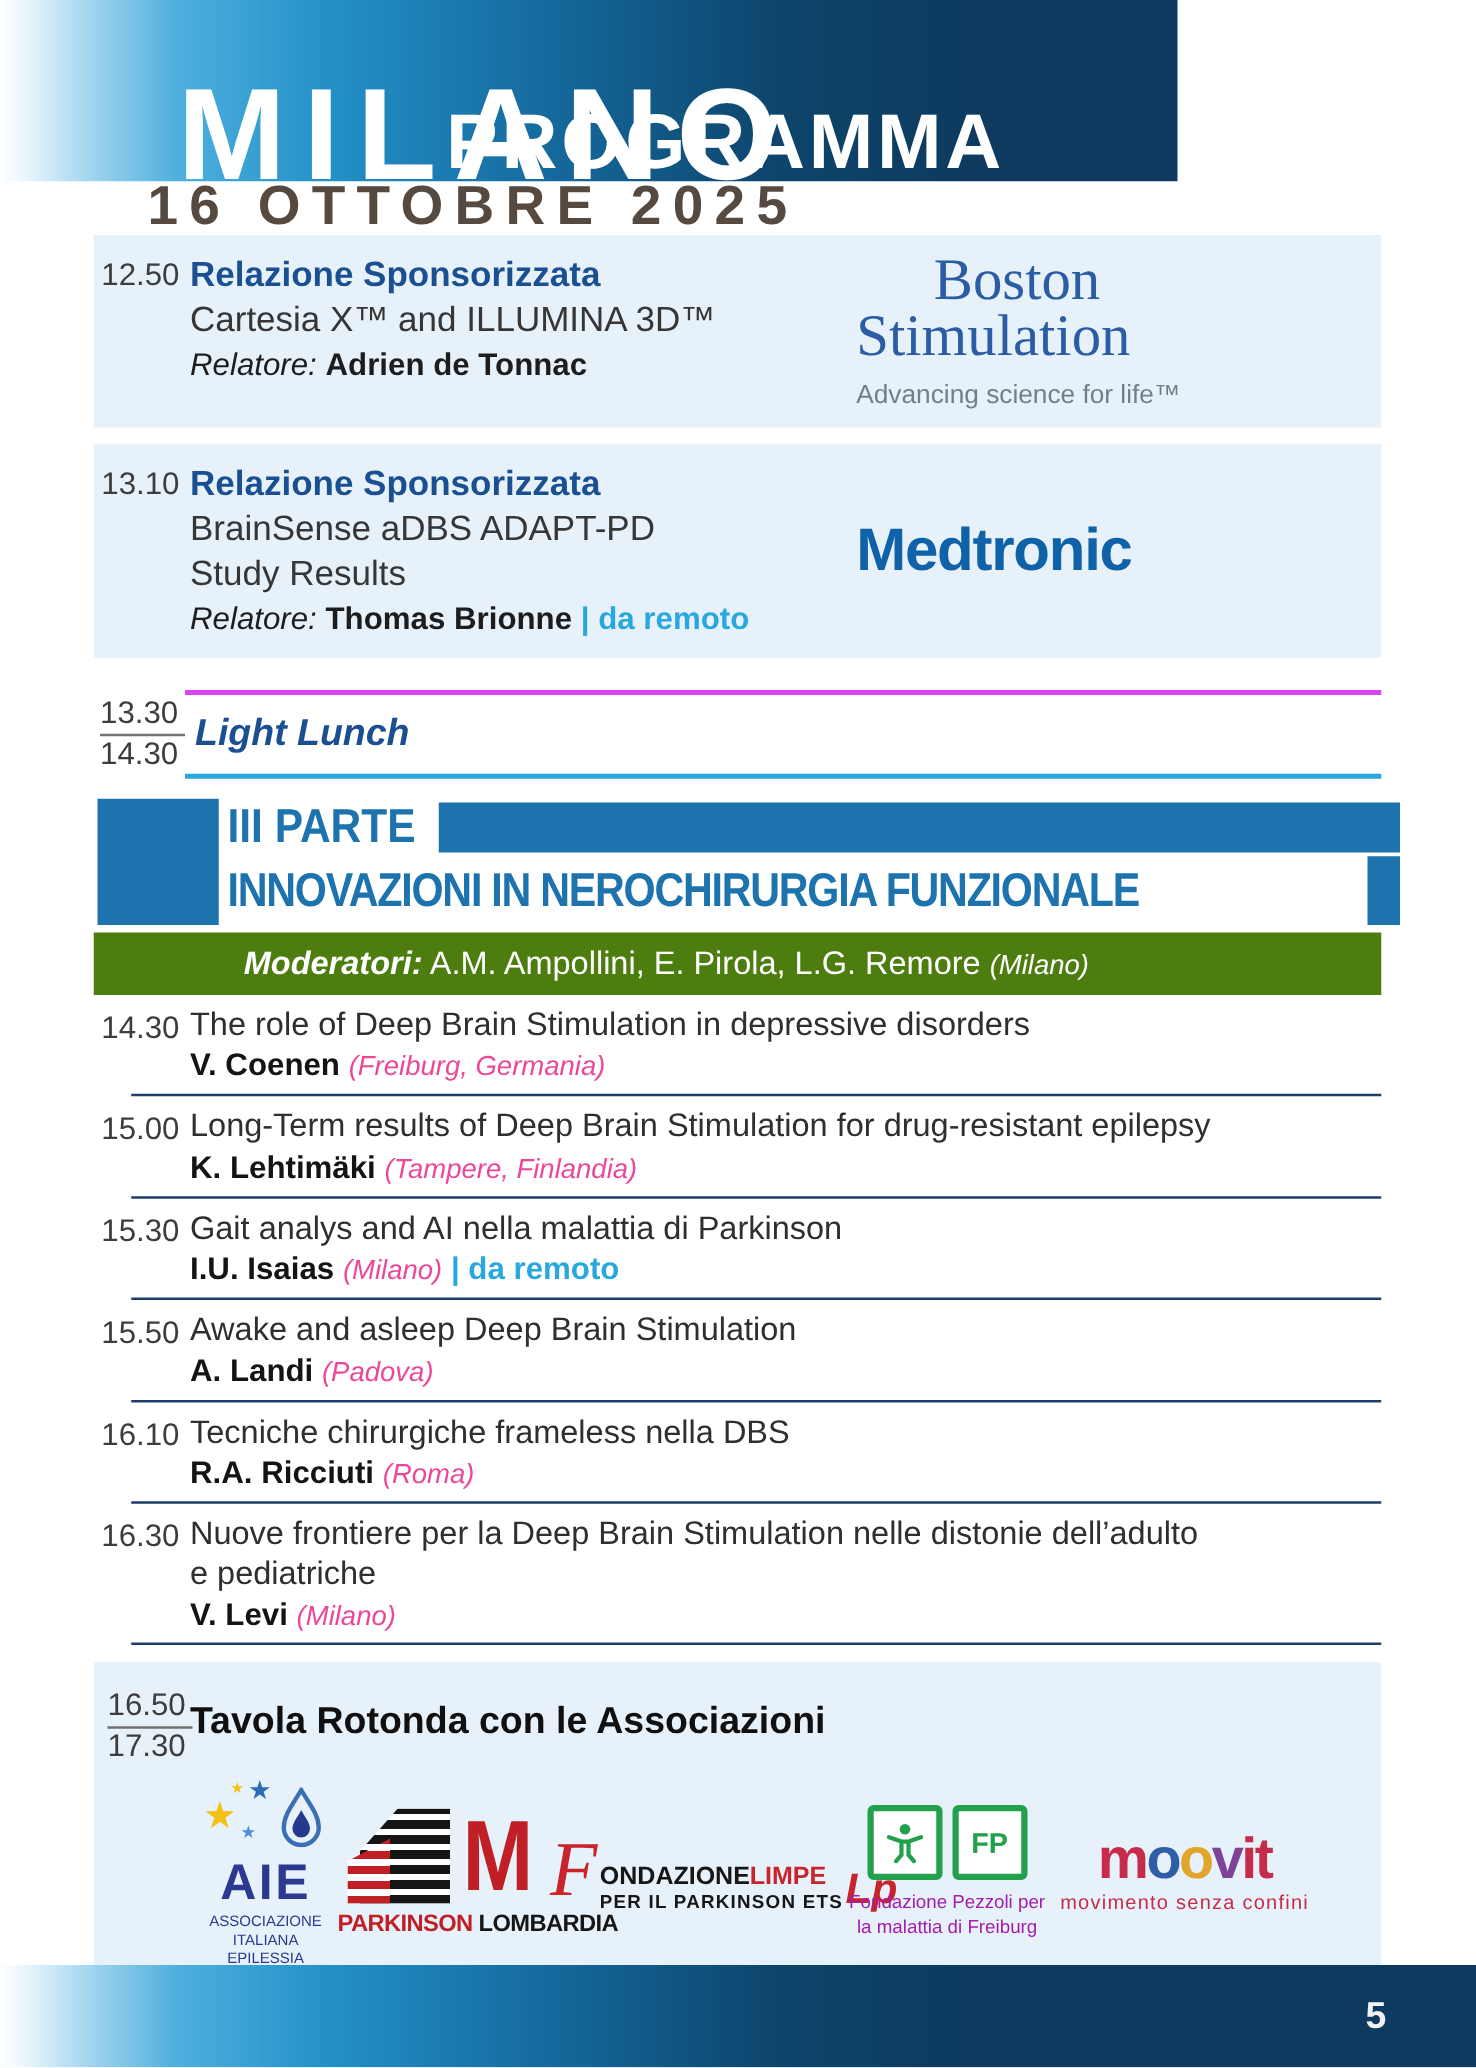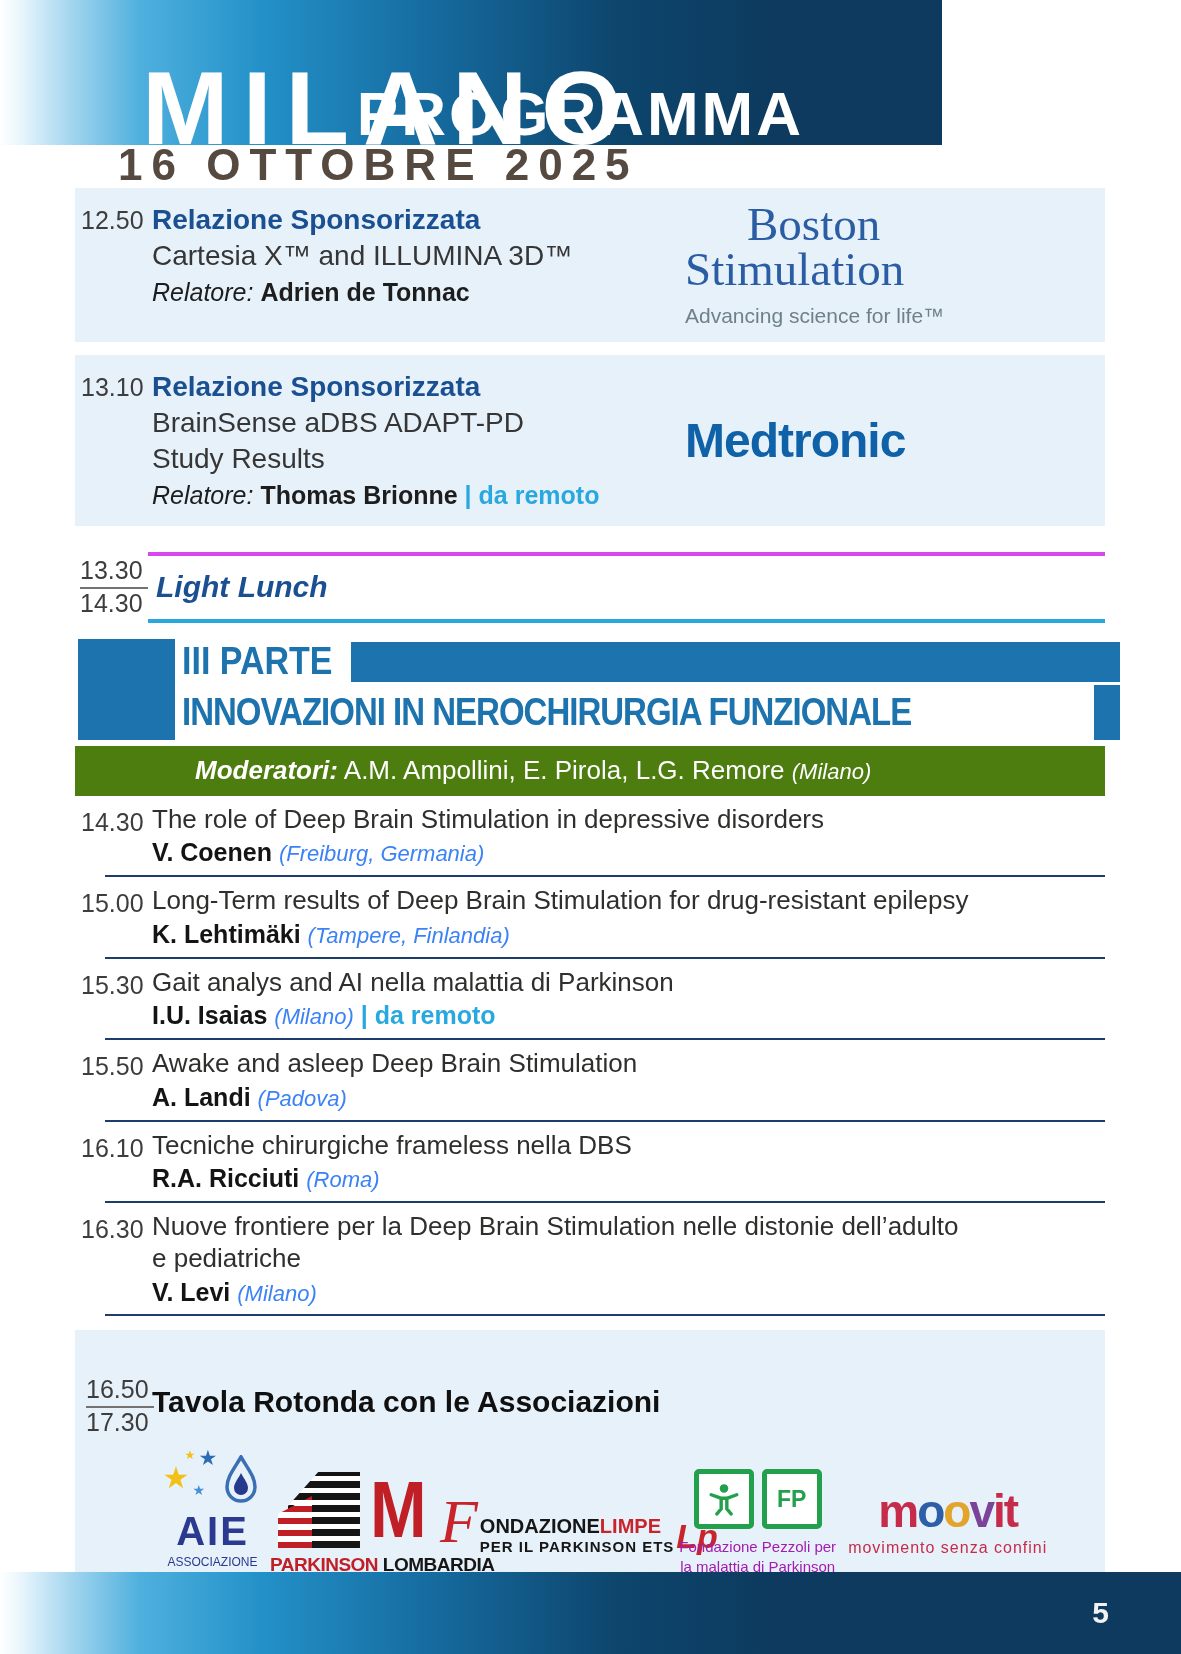--- a/index.html
+++ b/index.html
@@ -61,26 +61,26 @@
   
   .mods{margin-top:6px;background:#4d7c0f;color:#fff;padding:9px 0 10px 120px;font-size:26px;}
   .mlabel{font-weight:700;font-style:italic;}
   .mplace{font-style:italic;font-size:22px;}
 
   
   .trow{display:flex;padding:8px 0 8px 6px;}
   .ttitle{font-size:26px;color:#2f2f2e;line-height:1.22;}
   .tspeaker{margin-top:3px;font-size:25px;line-height:1.15;}
   .sname{font-weight:700;color:#141414;}
-  .aff{font-style:italic;font-size:22px;color:#3b82f6;}
+  .aff{font-style:italic;font-size:22px;color:#ec4899;}
   .tsep{border-top:2px solid #1d3d6d;margin-left:30px;width:1000px;}
 
   
   .rt{margin-top:14px;background:#e7f1fa;padding:14px 0 20px;}
-  .rt-head{position:relative;min-height:66px;margin-top:25px;}
+  .rt-head{position:relative;min-height:66px;}
   .rt .time-frac{position:absolute;left:11px;top:6px;}
   .rt-title{margin-left:77px;font-size:30px;font-weight:700;color:#101010;padding-top:16px;}
   .rt-logos{display:flex;align-items:center;justify-content:space-between;padding:12px 55px 0 80px;}
 
   
   .logo-aie{width:118px;text-align:center;}
   .aie-art{position:relative;height:64px;width:100px;margin:0 auto;}
   .star{position:absolute;line-height:1;}
   .star::before{content:"★";}
   .st1{left:0;top:16px;font-size:30px;color:#f3c016;}
@@ -358,21 +358,21 @@
                 <circle cx="12" cy="4.5" r="3" fill="#23a04b"></circle>
                 <path d="M3 9 L10 11.5 L10 19 L7 22.5 M14 11.5 L21 9 M14 11.5 L14 19 L17 22.5 M10 11.5 L14 11.5" stroke="#23a04b" stroke-width="2.4" fill="none" stroke-linecap="round"></path>
               </svg>
             </div>
             <div class="pz-box">
               <span class="pz-fp">FP</span>
             </div>
           </div>
           <div class="pz-cap">
             <div>Fondazione Pezzoli per</div>
-            <div>la malattia di Parkinson</div>
+            <div>la malattia di Freiburg</div>
           </div>
         </div>
 
         <div class="logo-mv">
           <div class="mv-word">
             <span>m</span><span>o</span><span>o</span><span>v</span><span>i</span><span>t</span>
           </div>
           <div class="mv-cap">movimento senza confini</div>
         </div>
 

